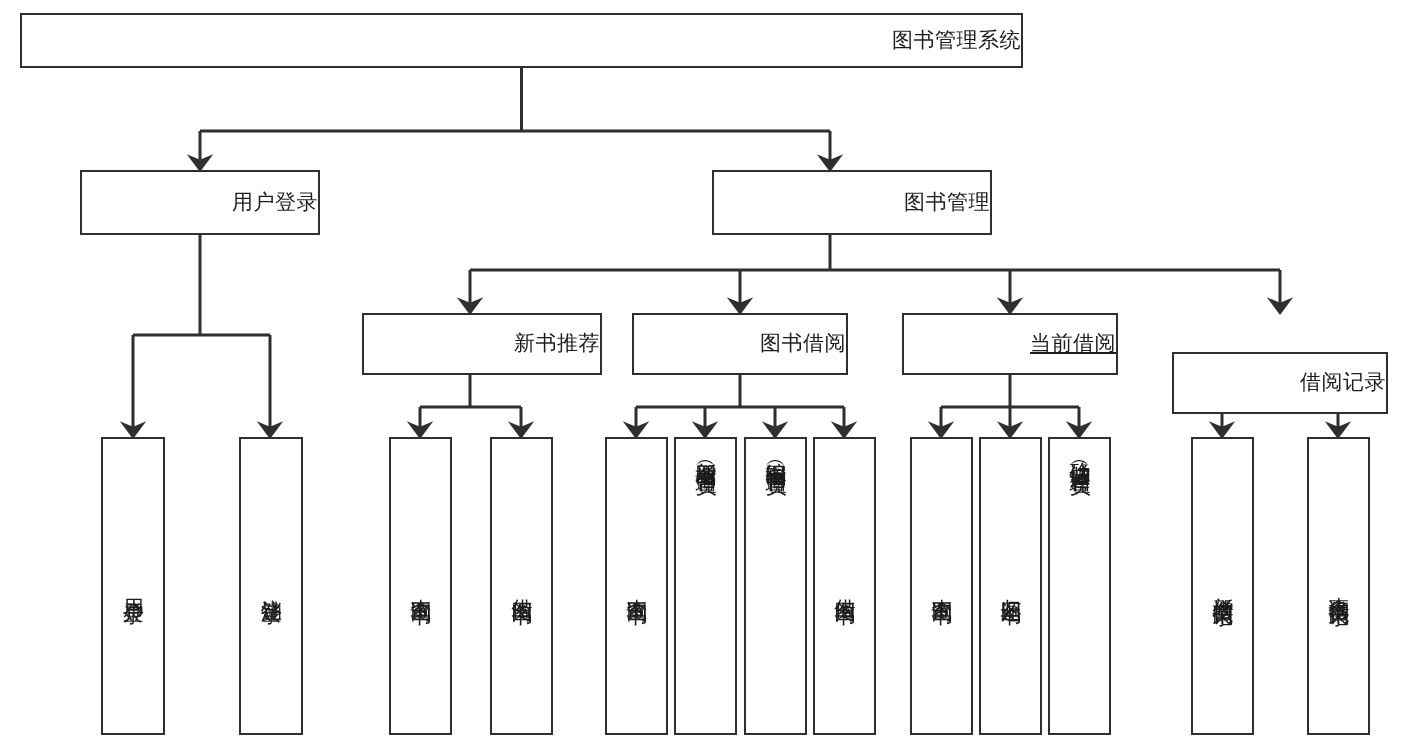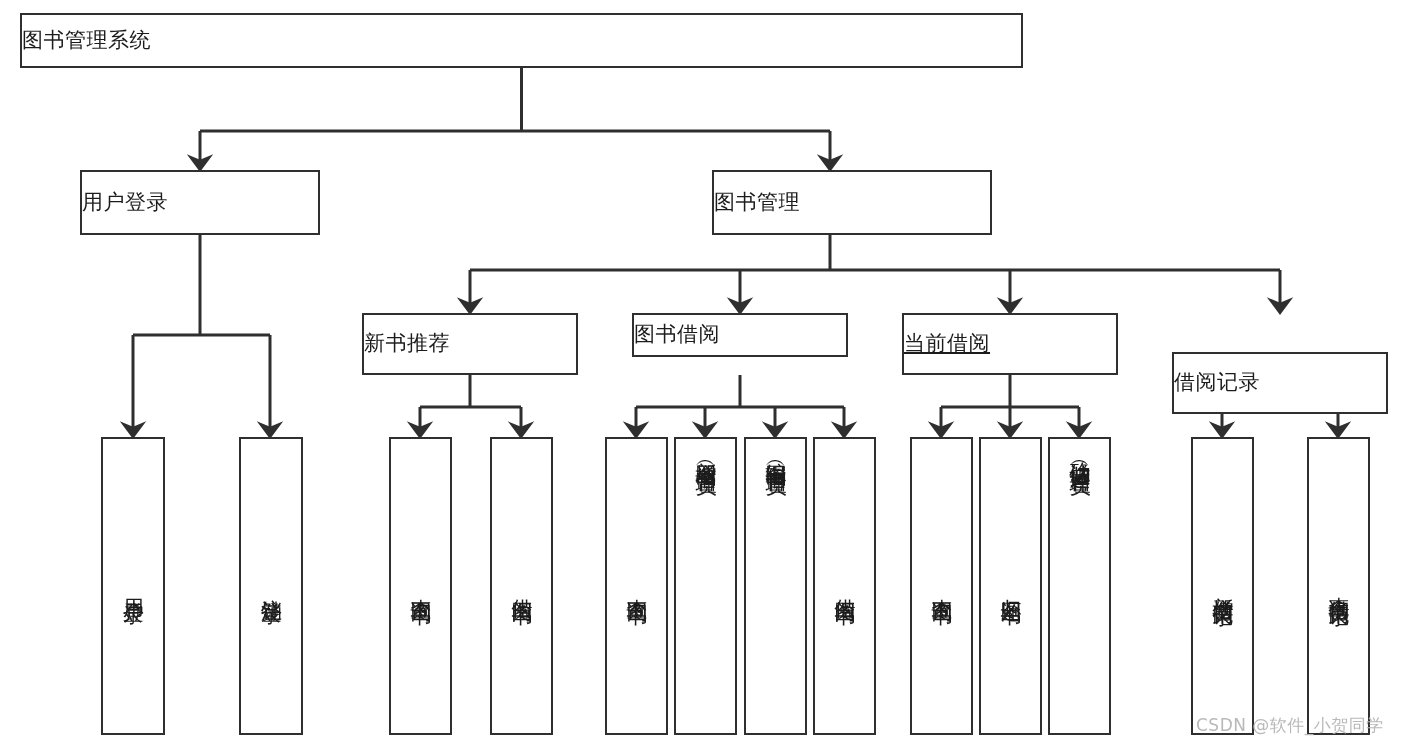--- a/index.html
+++ b/index.html
@@ -22,21 +22,21 @@
     width: 1405px;
     height: 747px;
   }
   .node-box {
     position: absolute;
     box-sizing: border-box;
     border: 2.5px solid #2f2f2f;
     background: #ffffff;
     display: flex;
     align-items: center;
-    justify-content: flex-start;
+    justify-content: flex-end;
     color: #1c1c1c;
   }
   .node-label-h {
     font-size: 21px;
     line-height: 1.1;
     letter-spacing: 0.5px;
     white-space: nowrap;
   }
   .node-box.leaf {
     align-items: flex-start;
@@ -129,24 +129,24 @@
     <span class="node-label-h">图书管理系统</span>
   </div>
 
   <div class="node-box" style="left:80px; top:170px; width:240px; height:65px;">
     <span class="node-label-h">用户登录</span>
   </div>
   <div class="node-box" style="left:712px; top:170px; width:280px; height:65px;">
     <span class="node-label-h">图书管理</span>
   </div>
 
-  <div class="node-box" style="left:362px; top:313px; width:216px; height:62px;">
+  <div class="node-box" style="left:362px; top:313px; width:240px; height:62px;">
     <span class="node-label-h">新书推荐</span>
   </div>
-  <div class="node-box" style="left:632px; top:313px; width:216px; height:44px;">
+  <div class="node-box" style="left:632px; top:313px; width:216px; height:62px;">
     <span class="node-label-h">图书借阅</span>
   </div>
   <div class="node-box" style="left:902px; top:313px; width:216px; height:62px;text-decoration:underline;">
     <span class="node-label-h">当前借阅</span>
   </div>
   <div class="node-box" style="left:1172px; top:313px; width:216px; height:62px;margin-top:39px;">
     <span class="node-label-h">借阅记录</span>
   </div>
 
   <div class="node-box leaf centered" style="left:101px; top:437px; width:64px; height:298px;">
@@ -186,15 +186,14 @@
     <span class="node-label-v">确认归还（管理员）</span>
   </div>
 
   <div class="node-box leaf centered" style="left:1191px; top:437px; width:63px; height:298px;">
     <span class="node-label-v">新增借阅记录</span>
   </div>
   <div class="node-box leaf centered" style="left:1307px; top:437px; width:63px; height:298px;">
     <span class="node-label-v">查询借阅记录</span>
   </div>
 
-  <div class="watermark">CSDN @软件_小贺同学</div>
 
 </div>
 
 </body></html>

